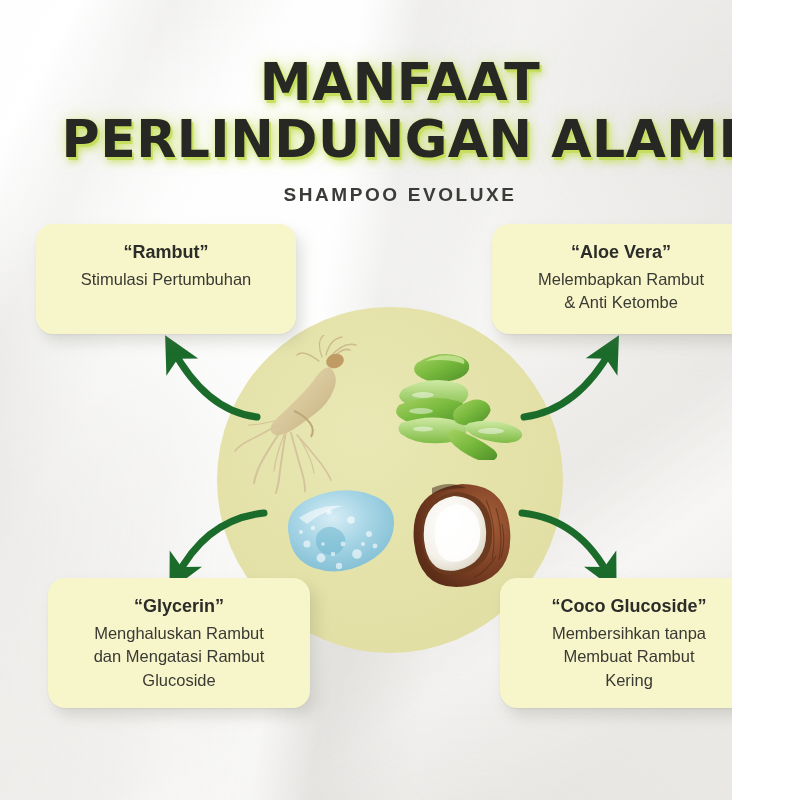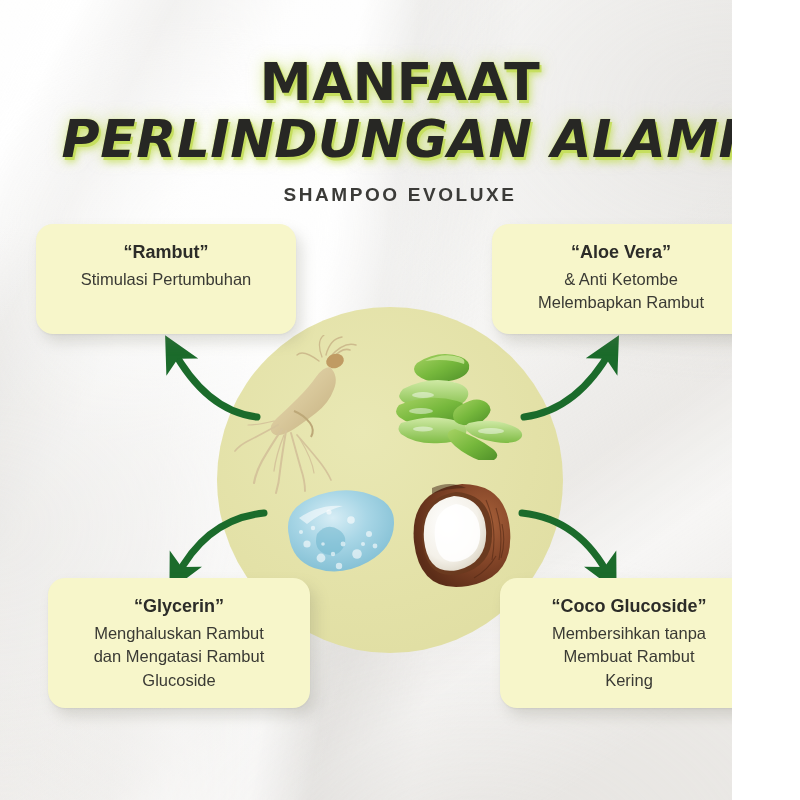--- a/index.html
+++ b/index.html
@@ -69,21 +69,21 @@
     color: #272724;
     line-height: .94;
     text-shadow:
       0 0 1px rgba(196,222,90,.95),
       2px 3px 0 rgba(196,222,90,.9),
       3px 5px 7px rgba(196,222,90,.75),
       0 0 16px rgba(196,222,90,.55);
     font-family: "DejaVu Sans", sans-serif;
   }
   .title-1 { font-size: 52px; }
-  .title-2 { font-size: 52px; margin-top: 8px; font-style: italic; }
+  .title-2 { font-size: 52px; margin-top: 8px; }
   .subtitle {
     margin-top: 20px;
     font-size: 19px;
     letter-spacing: 2.6px;
     color: #3b3b38;
     font-weight: 700;
     font-family: "Liberation Sans", sans-serif;
   }
 
   
@@ -292,22 +292,22 @@
     </g>
   </svg>
 
   <div class="card card-tl">
     <div class="card-title">“Rambut”</div>
     <div class="card-body">Stimulasi Pertumbuhan</div>
   </div>
 
   <div class="card card-tr">
     <div class="card-title">“Aloe Vera”</div>
+    <div class="card-body">Melembapkan Rambut</div>
     <div class="card-body">&amp; Anti Ketombe</div>
-    <div class="card-body">Melembapkan Rambut</div>
   </div>
 
   <div class="card card-bl">
     <div class="card-title">“Glycerin”</div>
     <div class="card-body">Menghaluskan Rambut</div>
     <div class="card-body">dan Mengatasi Rambut</div>
     <div class="card-body">Glucoside</div>
   </div>
 
   <div class="card card-br">

